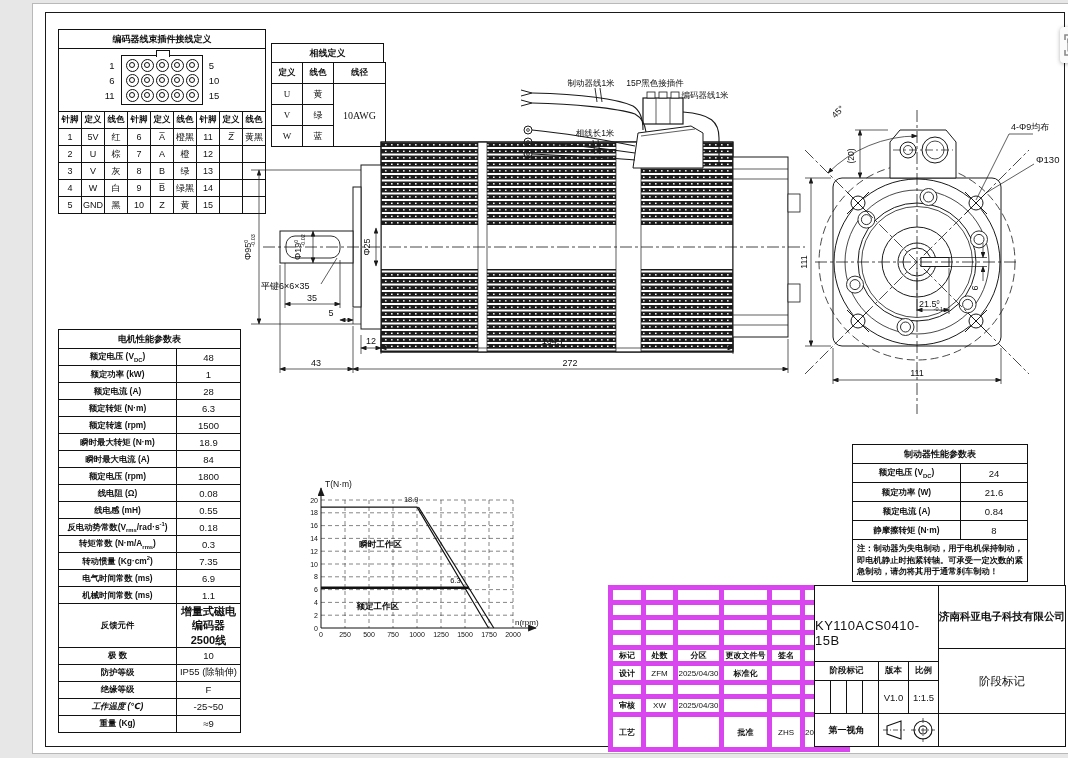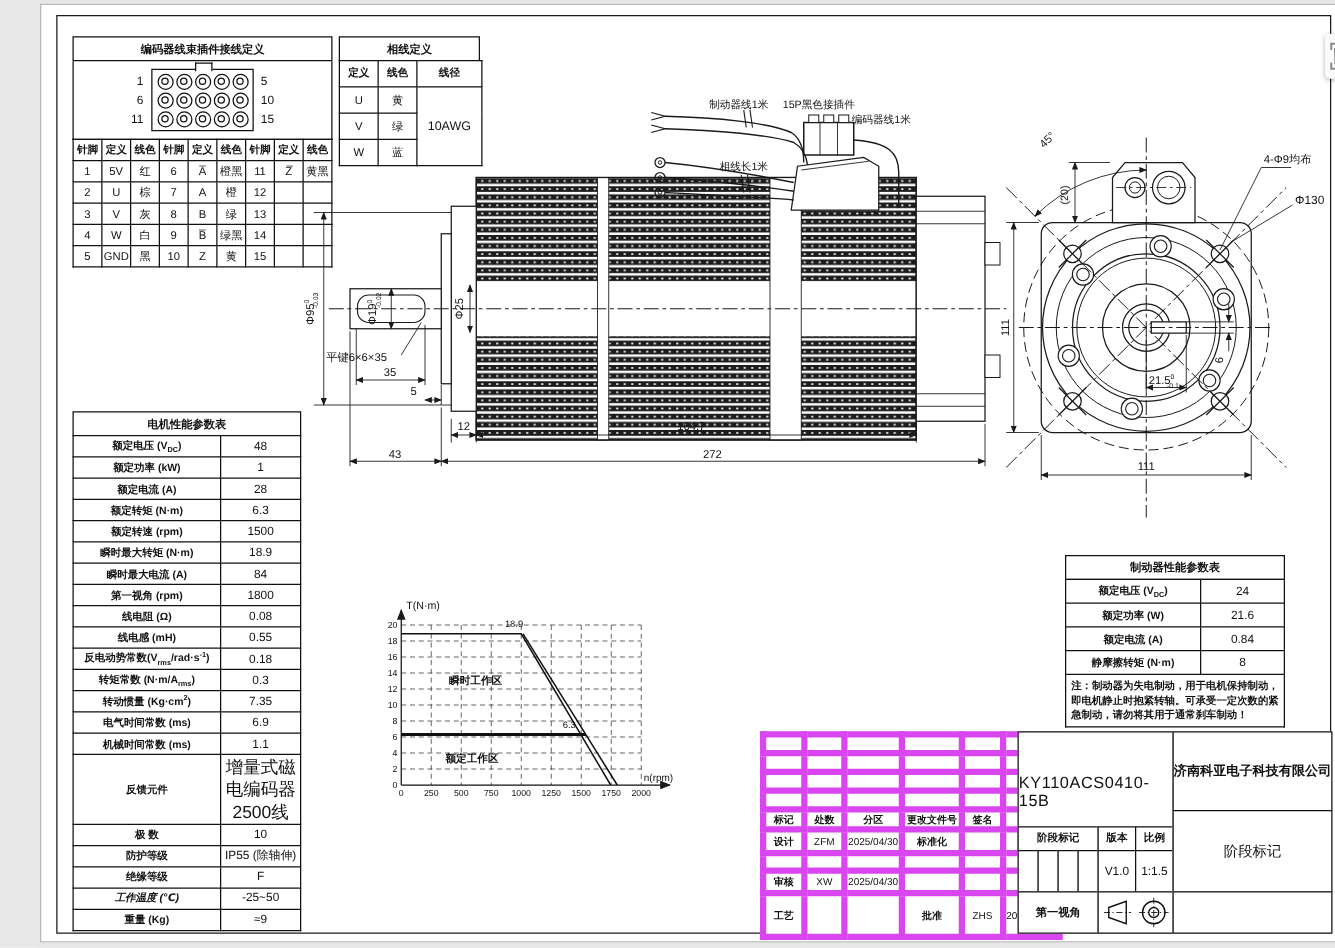--- a/index.html
+++ b/index.html
@@ -16,21 +16,21 @@
   .conn-box{border:1.5px solid #111;padding:3px 4px;position:relative;background:#fff;}
   .conn-tab{position:absolute;top:-6px;left:50%;margin-left:-6px;width:12px;height:6px;border:1px solid #111;border-bottom:none;background:#fff;}
   .conn-pins{display:grid;grid-template-columns:repeat(5,12px);grid-auto-rows:12px;gap:3px;}
   .pin{width:11px;height:11px;border:1.5px solid #111;border-radius:50%;position:relative;}
   .pin::after{content:"";position:absolute;left:2px;top:2px;width:4px;height:4px;border:1px solid #111;border-radius:50%;}
   .conn-lab{display:flex;flex-direction:column;justify-content:center;gap:4px;font-size:9.5px;line-height:11px;}
   .conn-lab.l{text-align:right;}
   .params td.lab{font-weight:600;font-size:8.4px;}
   .params td.val{font-size:9.5px;}
   .params tr.tall td{height:30px;white-space:normal;}
-  .params tr.tall td.val{font-size:14px;line-height:1.3;}
+  .params tr.tall td.val{font-size:11px;line-height:1.3;font-weight:bold;}
   .phase td{height:20px;}
   .phase td.gauge{font-size:10px;}
   .brake td{height:18px;}
   .note{border:1px solid #111;border-top:none;font-size:8.3px;line-height:1.4;text-align:left;padding:3px 4px;font-weight:600;}
   .tbcell{position:absolute;border:1px solid #111;background:#fff;display:flex;align-items:center;justify-content:center;box-sizing:border-box;font-size:8.5px;overflow:hidden;}
   #rev-table{position:absolute;left:580px;top:585px;}
   #rev-table table{border-collapse:collapse;table-layout:fixed;background:#fff;}
   #rev-table td{border:5px solid #d946ef;text-align:center;font-size:8px;padding:0;overflow:hidden;white-space:nowrap;}
   sub,sup{font-size:70%;}
   svg text{fill:#111;}
@@ -142,21 +142,21 @@
             <td>Z</td>
             <td>黄</td>
             <td>15</td>
             <td></td>
             <td></td>
           </tr>
         </tbody>
       </table>
   </div>
 
-  <div class="panel" id="phase-table" style="left:243px;top:29px;width:113px;">
+  <div class="panel" id="phase-table" style="left:243px;top:43px;width:113px;font-family:Liberation Serif, serif;">
     <div class="p-title">相线定义</div>
     <table class="grid phase" id="phase-grid" style="margin-top:-1px;">
         <tbody>
           <tr>
             <td class="hd" style="width: 30px;">定义</td>
             <td class="hd" style="width: 30px;">线色</td>
             <td class="hd" style="width: 51px;">线径</td>
           </tr>
           <tr>
             <td>U</td>
@@ -201,21 +201,21 @@
           </tr>
           <tr>
             <td class="lab" style="width: 117px;"><span>瞬时最大转矩 (N·m)</span></td>
             <td class="val">18.9</td>
           </tr>
           <tr>
             <td class="lab" style="width: 117px;"><span>瞬时最大电流 (A)</span></td>
             <td class="val">84</td>
           </tr>
           <tr>
-            <td class="lab" style="width: 117px;"><span>第一视角 (rpm)</span></td>
+            <td class="lab" style="width: 117px;"><span>额定电压 (rpm)</span></td>
             <td class="val">1800</td>
           </tr>
           <tr>
             <td class="lab" style="width: 117px;"><span>线电阻 (Ω)</span></td>
             <td class="val">0.08</td>
           </tr>
           <tr>
             <td class="lab" style="width: 117px;"><span>线电感 (mH)</span></td>
             <td class="val">0.55</td>
           </tr>

